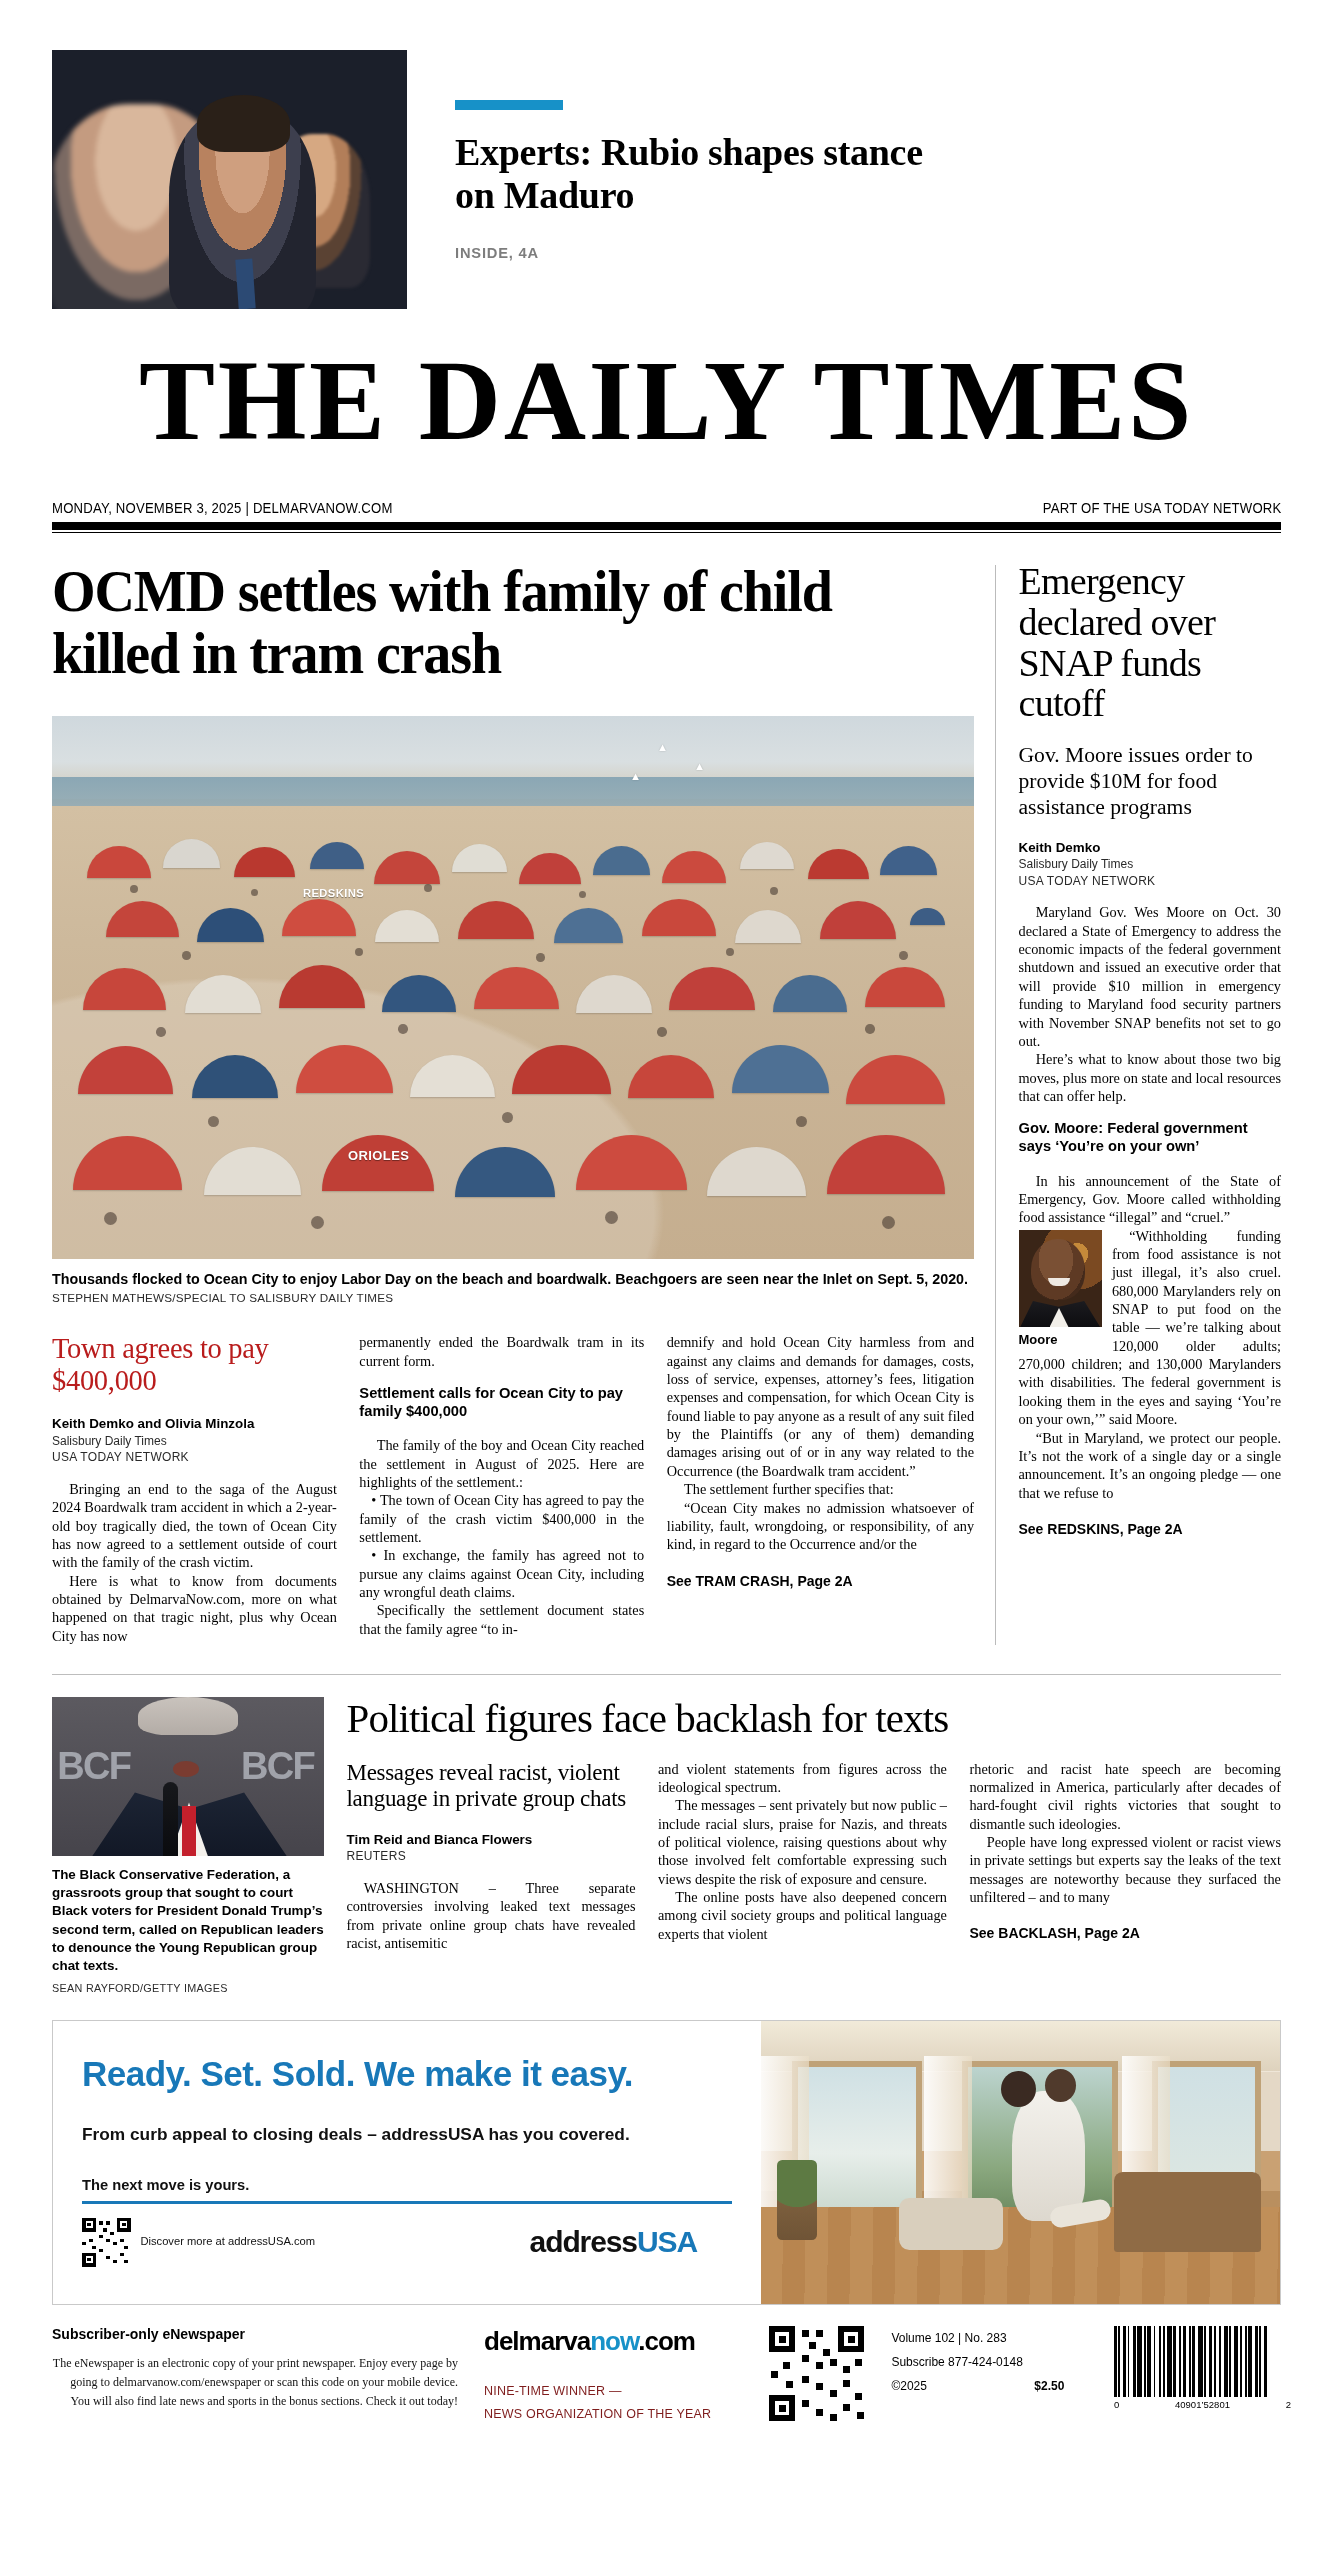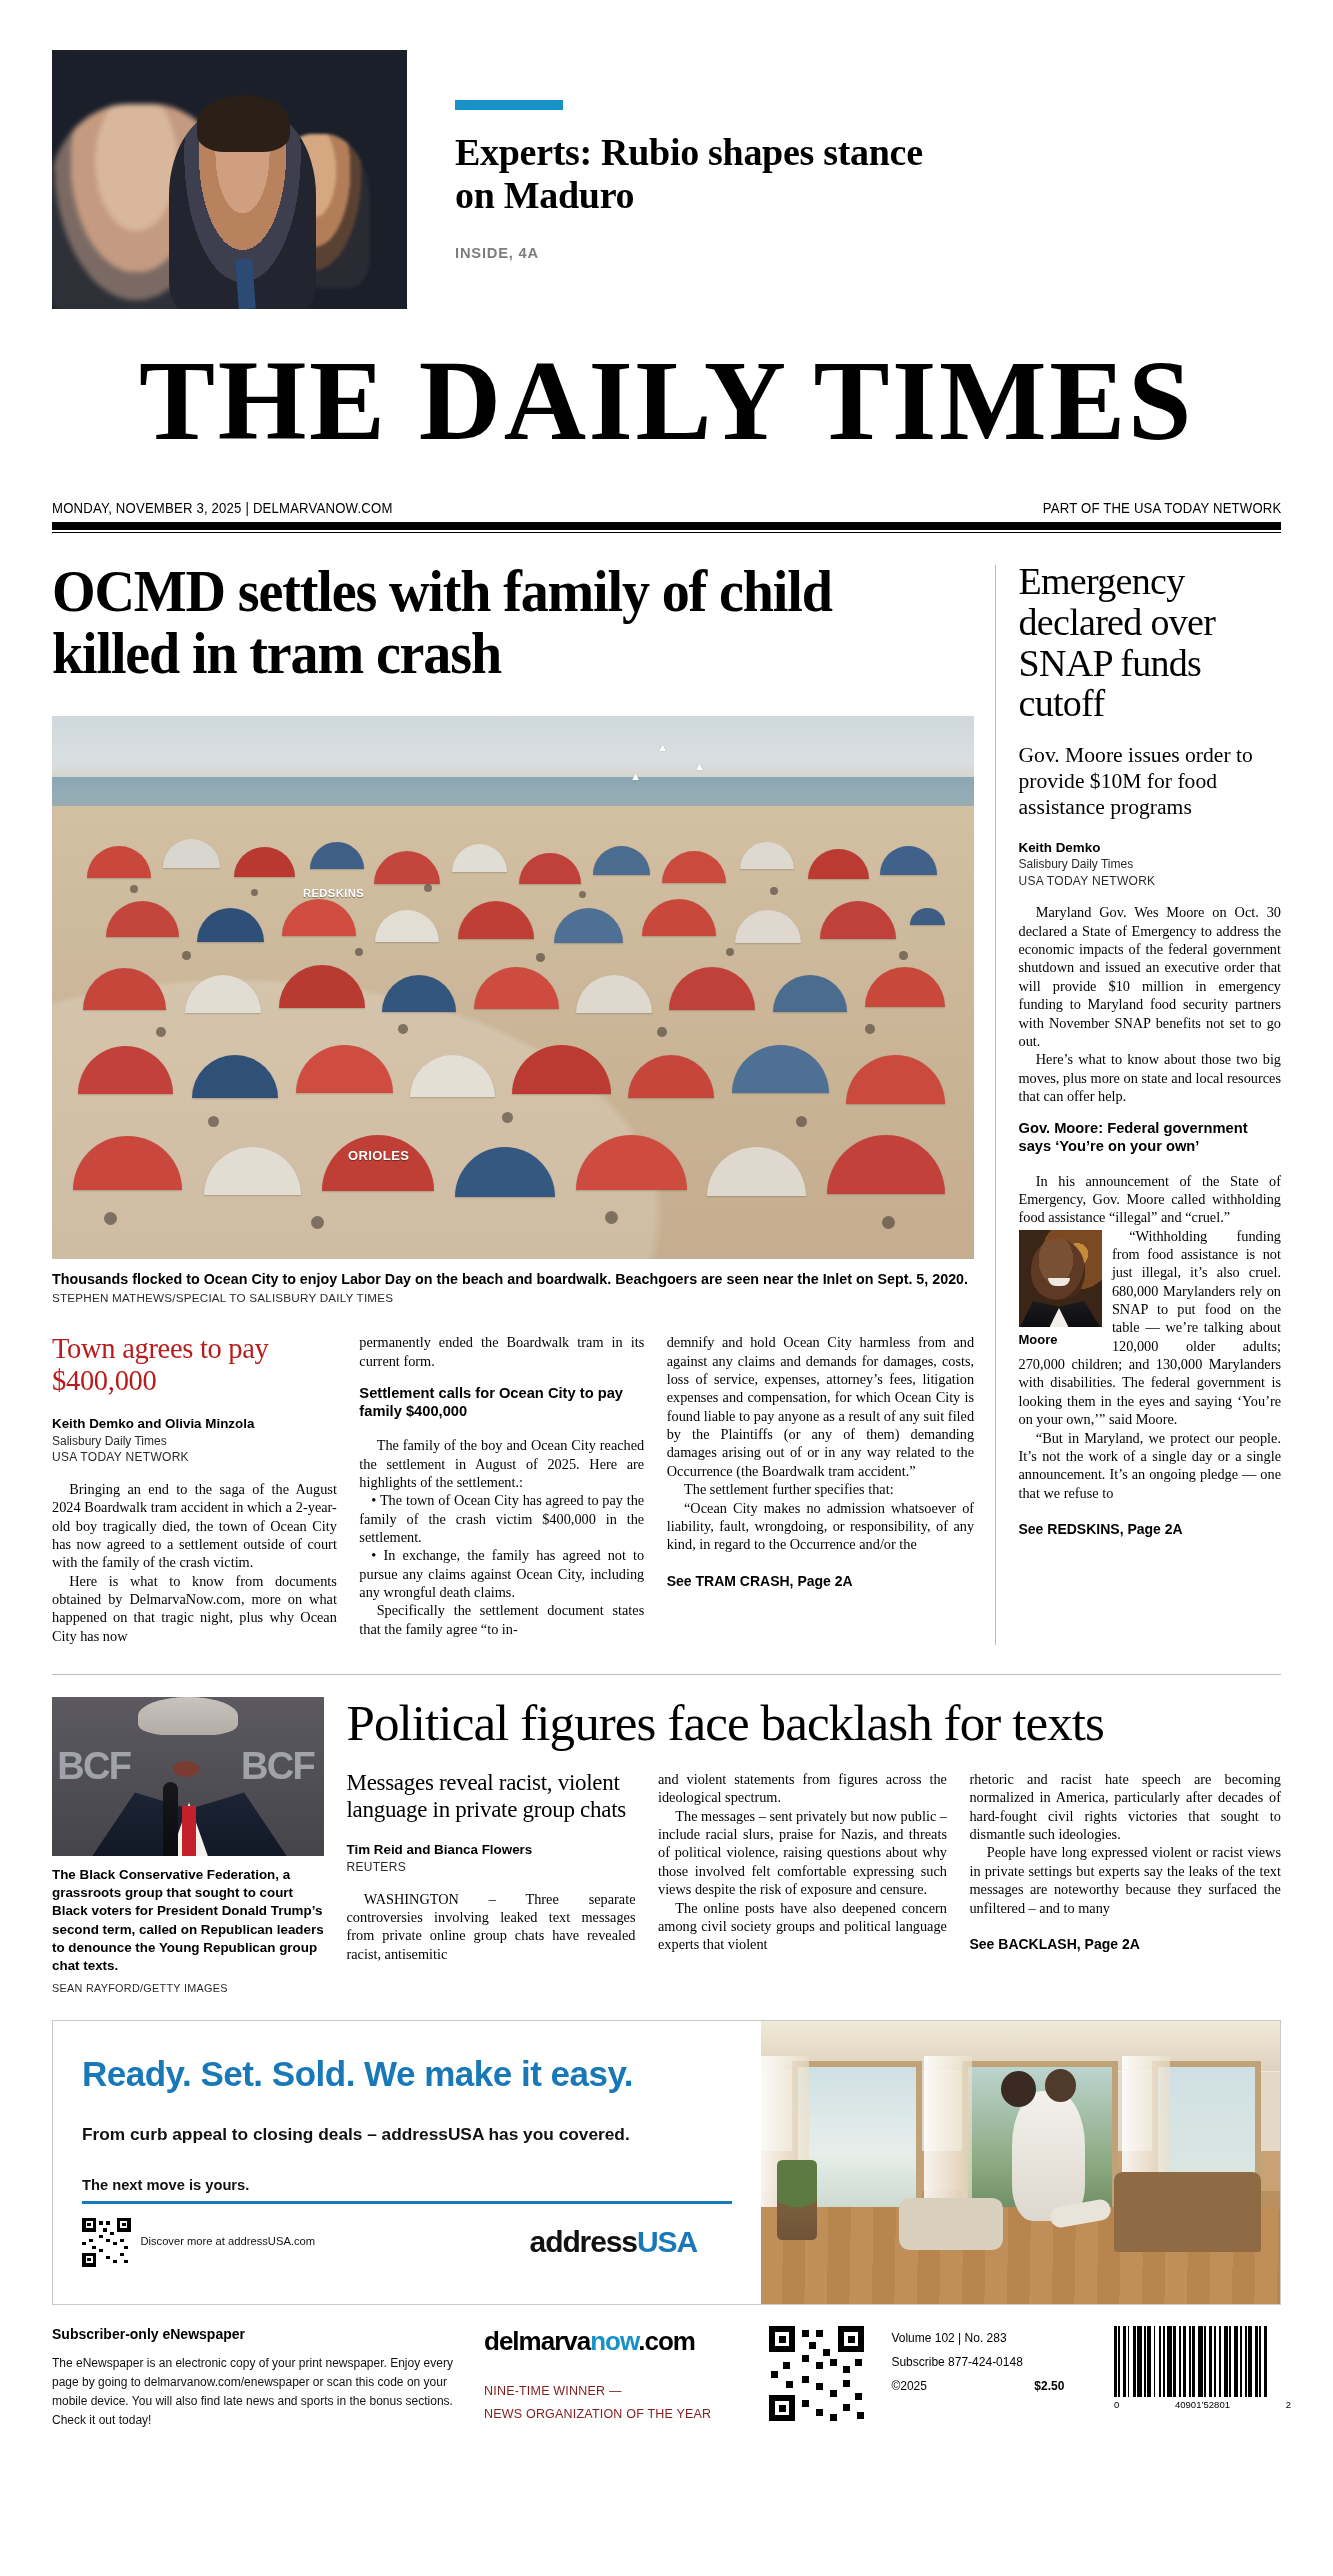--- a/index.html
+++ b/index.html
@@ -411,21 +411,21 @@
     font-weight: 400;
     font-size: 10.8px;
     letter-spacing: 0.3px;
     color: #2b2b2b;
     margin-top: 7px;
   }
   .bl-main { flex: 1 1 auto; }
   .bl-head {
     font-family: "Liberation Serif", serif;
     font-weight: 400;
-    font-size: 51px;
+    font-size: 41px;
     line-height: 1.05;
     letter-spacing: -0.9px;
     color: #000;
   }
   .bl-cols { display: flex; margin-top: 19px; }
   .blc { width: 33.333%; padding-right: 22.5px; }
   .blc:last-child { padding-right: 0; }
   .bl-deck {
     font-family: "Liberation Serif", serif;
     font-size: 23px;
@@ -519,22 +519,22 @@
     align-items: flex-start;
     padding: 21px 52px 0 52px;
     gap: 0;
   }
   .f1 { flex: 0 0 432px; padding-right: 26px; }
   .f-h {
     font-family: "Liberation Sans", sans-serif;
     font-weight: 700; font-size: 14px; color: #000;
   }
   .f-p {
-    font-family: Liberation Sans, sans-serif;
-    font-size: 12px; line-height: 1.58; color: #111; margin-top: 12px;
+    font-family: Liberation Serif, serif;
+    font-size: 12px; line-height: 1.58; color: #111; margin-top: 12px; text-align: right;
   }
   .f2 { flex: 0 0 285px; padding-right: 17.3px; }
   .f-logo {
     font-family: "Liberation Sans", sans-serif;
     font-weight: 700; font-size: 26px; letter-spacing: -1px; color: #000;
   }
   .f-logo .now { color: #1791c8; }
   .f-award {
     font-family: "Liberation Sans", sans-serif;
     font-size: 12.5px; line-height: 1.85; color: #7f1d1d; margin-top: 22.5px; letter-spacing: 0.2px;

